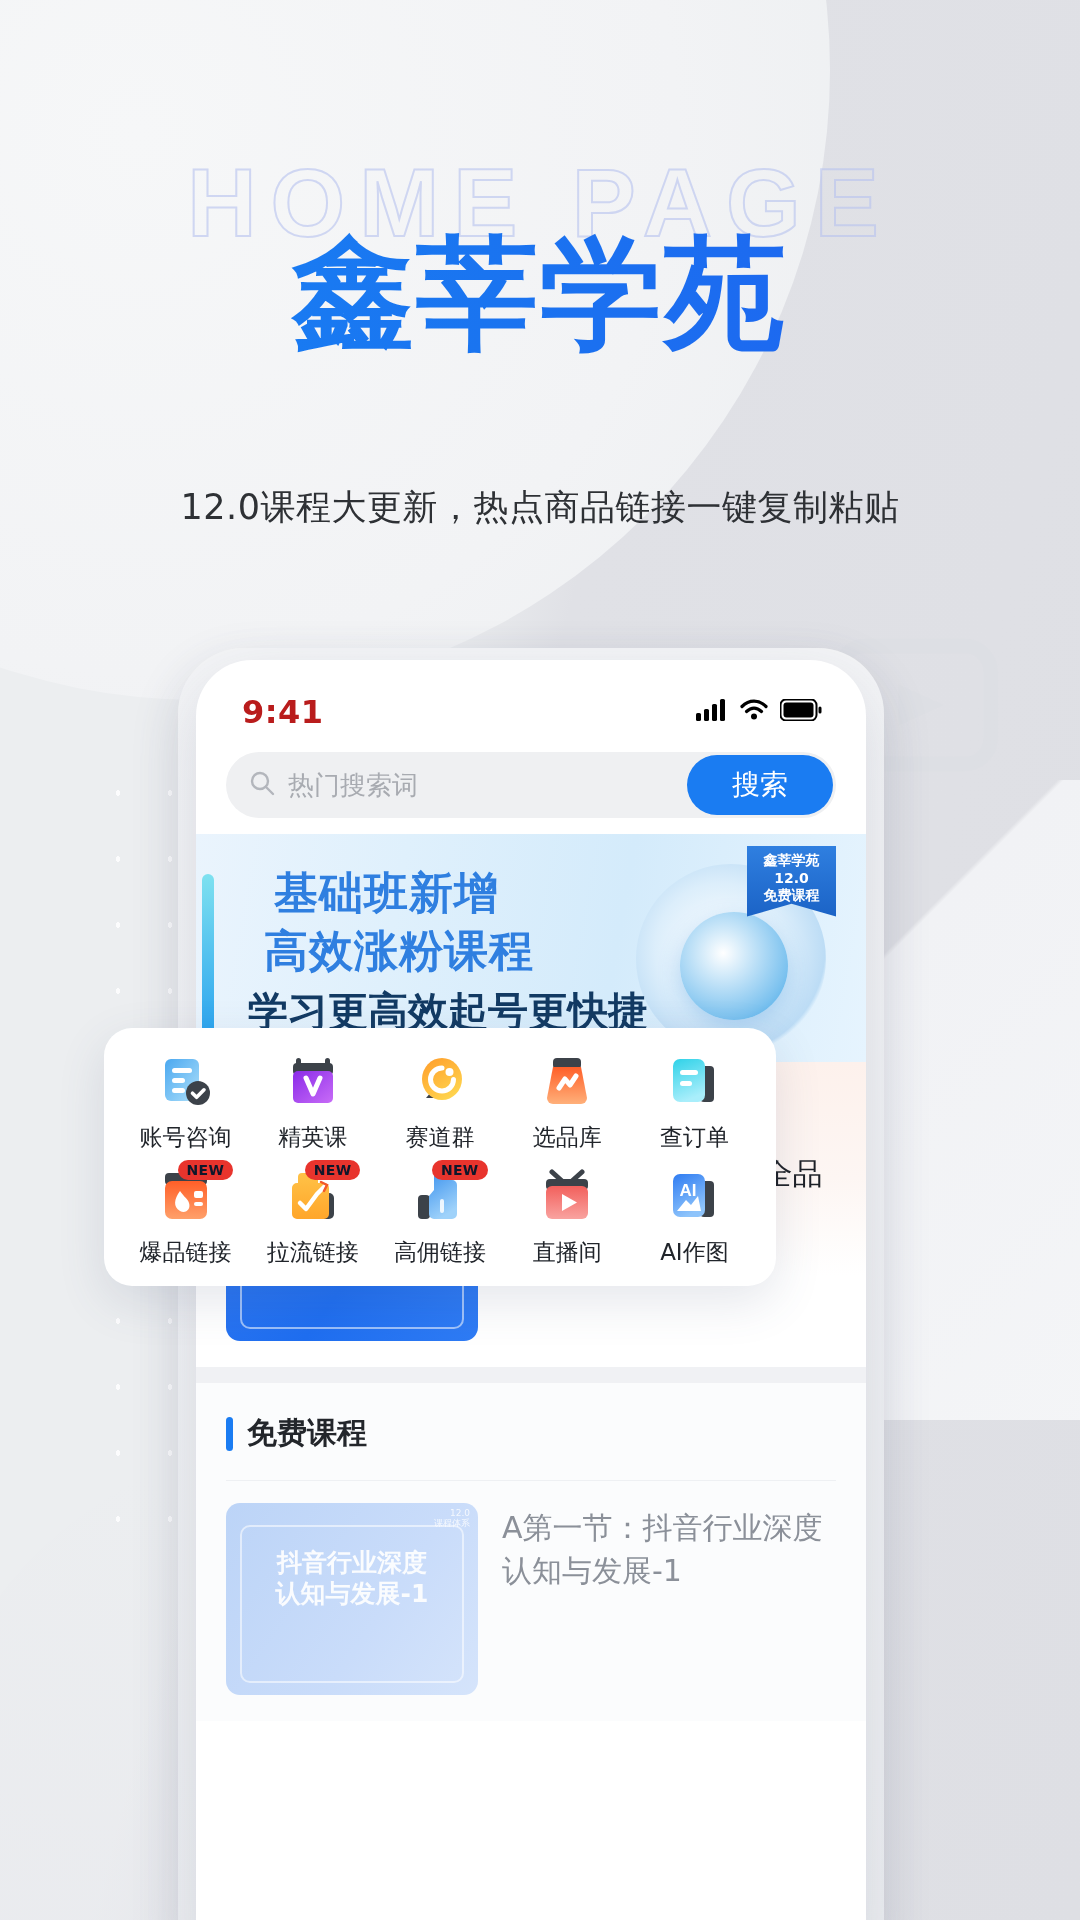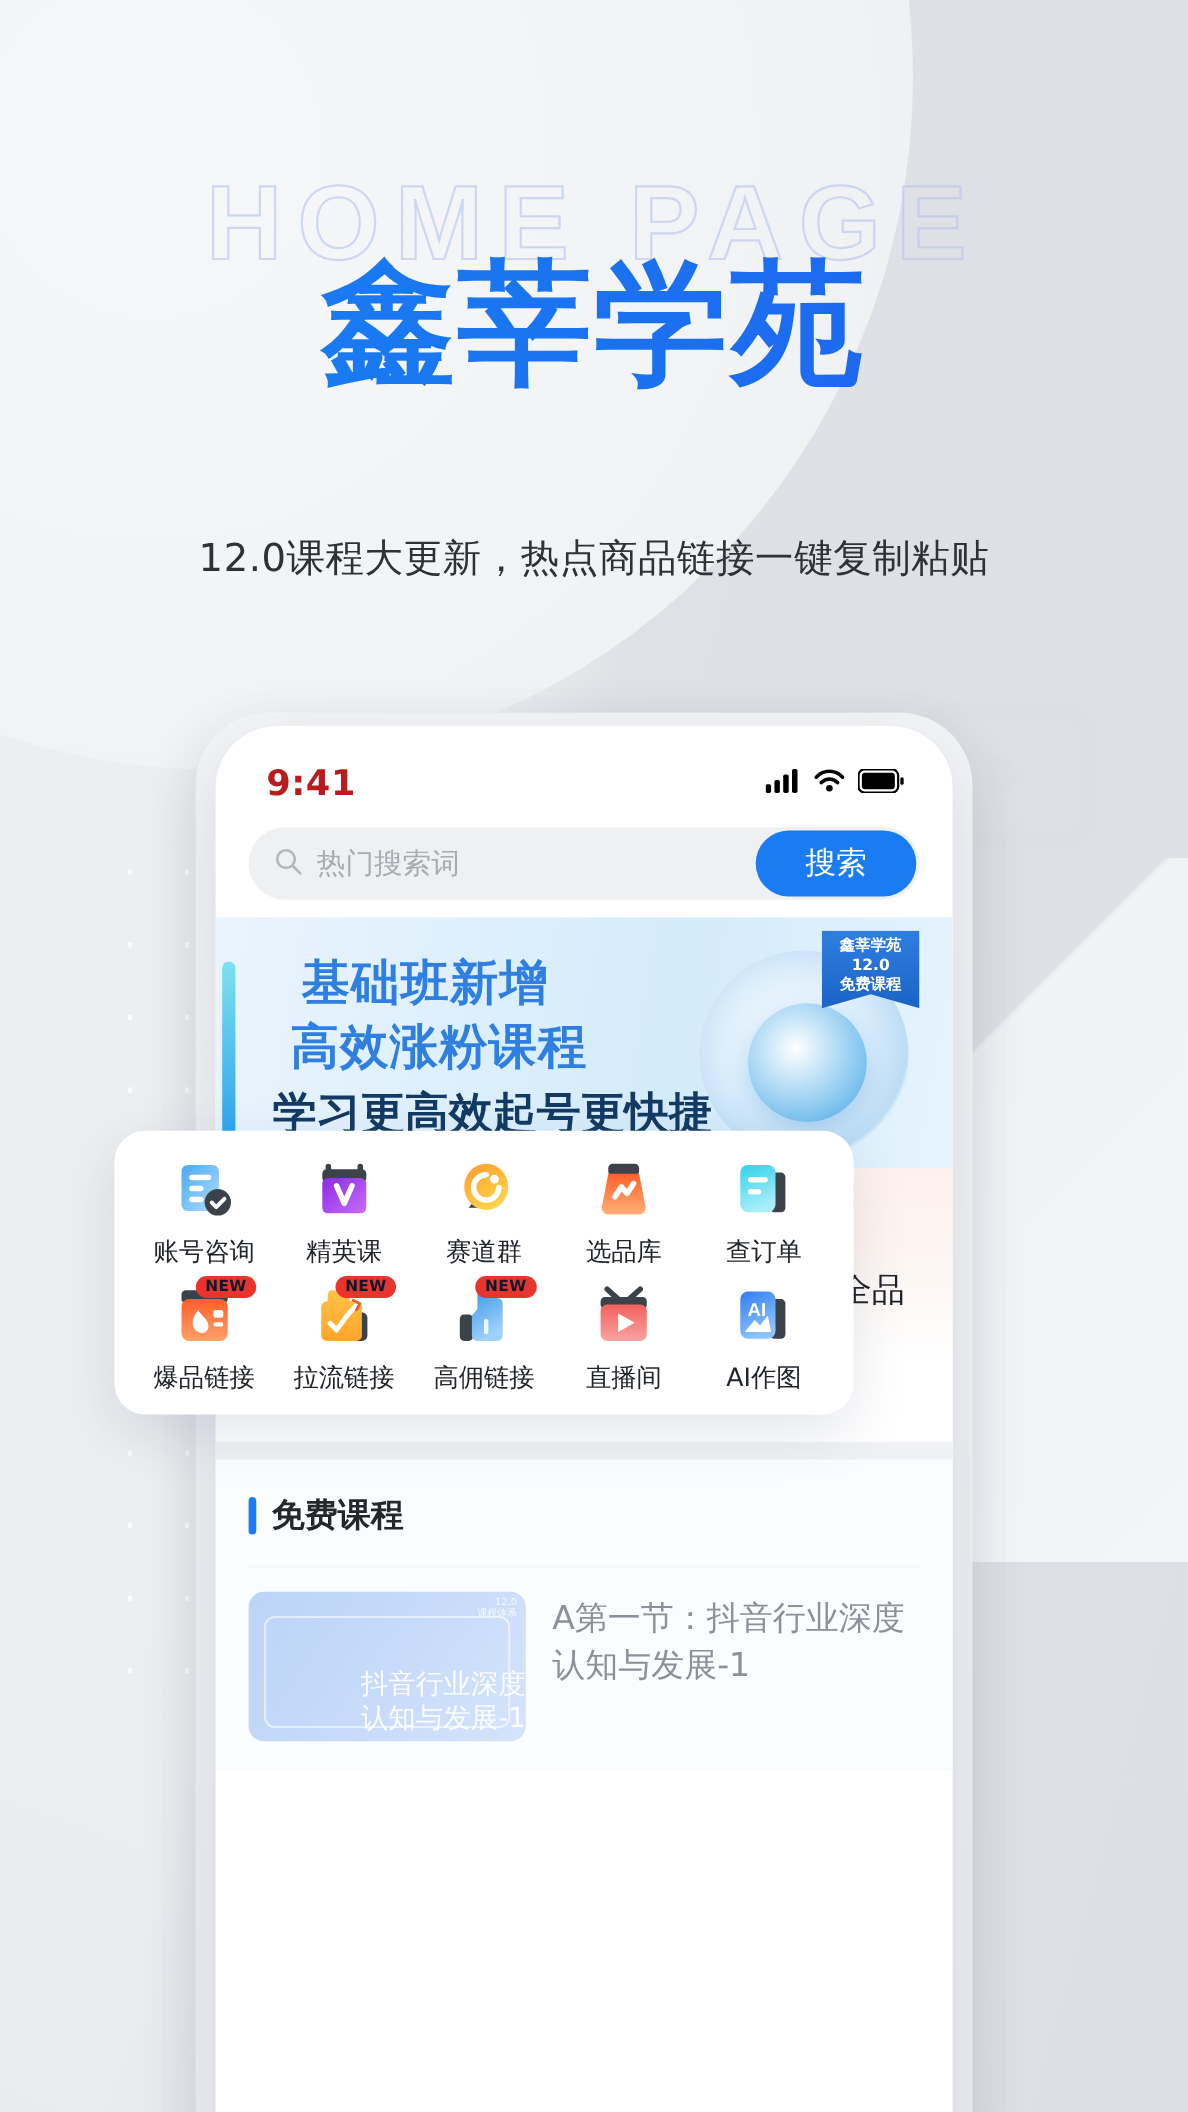--- a/index.html
+++ b/index.html
@@ -139,34 +139,33 @@
   .banner-orb2 { position:absolute; right:78px; top:78px; width:108px; height:108px;
     border-radius:50%; background:radial-gradient(circle at 40% 38%, #ffffff, #7cc2ef 70%, #3aa2e4 100%);
     box-shadow:0 8px 22px rgba(50,140,220,.3); }
 
   
   .sec-featured { position:relative; background:linear-gradient(180deg,#fdf1ec 0%,#fdf6f3 38%,#ffffff 70%); padding:24px 0 0 0; }
   .sec-title { font-size:30px; color:#23262b; font-weight:bold; padding:0 30px;
     font-family:"DejaVu Sans","Liberation Sans",sans-serif; }
   .course-row { display:flex; padding:22px 30px 26px 30px; gap:24px; }
   .thumb {
-    width:252px; height:136px; border-radius:14px; position:relative; overflow:hidden;
+    width:252px; height:192px; border-radius:14px; position:relative; overflow:hidden;
     background:linear-gradient(125deg,#2f78f2 0%,#1f6ef0 55%,#2f7cf5 100%);
     flex:0 0 auto;
   }
   .thumb.free { background:linear-gradient(125deg,#bcd4f7 0%,#c9dcfa 60%,#d5e4fb 100%); }
   .thumb-inner {
     position:absolute; left:14px; top:22px; right:14px; bottom:12px;
     border:2px solid rgba(255,255,255,.55); border-radius:10px;
   }
   .thumb-txt {
-    position:absolute; left:0; right:0; top:26px; text-align:right; color:#fff;
-    font-weight:normal; line-height:1.25;
+    position:absolute; left:0; right:0; top:26px; text-align:center; color:#fff;
+    font-weight:bold; line-height:1.25;
     font-family:"DejaVu Sans","Liberation Sans",sans-serif;
-    margin-top:24px;
   }
   .thumb-txt .l1 { font-size:28px; display:block; }
   .thumb-txt .l2 { font-size:26px; display:block; }
   .thumb.free .thumb-txt { color:#ffffff; opacity:.92; top:44px;}
   .thumb.free .thumb-txt .l1,.thumb.free .thumb-txt .l2{ font-size:25px; }
   .hot-badge {
     position:absolute; left:0; top:14px; height:36px; padding:0 20px 0 12px;
     background:#e0332f; color:#fff; border-radius:0 18px 18px 0;
     display:flex; align-items:center; gap:8px; font-size:22px; font-weight:bold;
     font-family:"DejaVu Sans","Liberation Sans",sans-serif;

